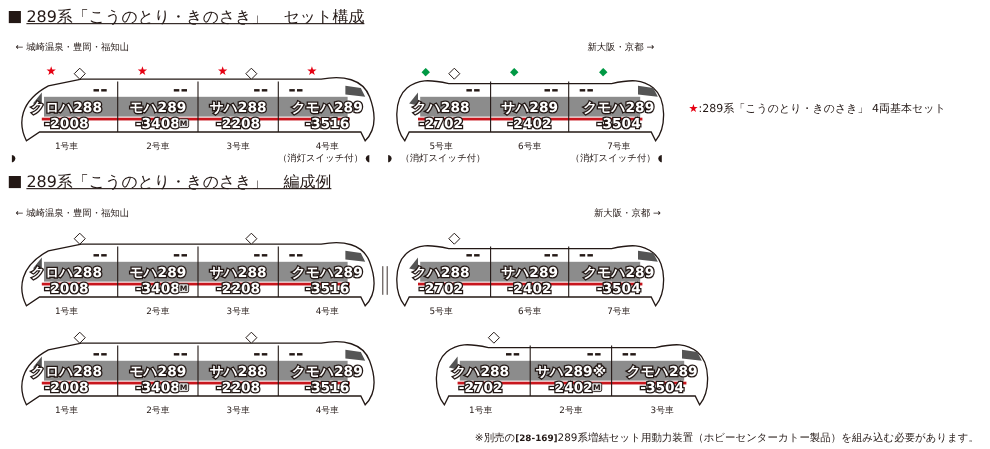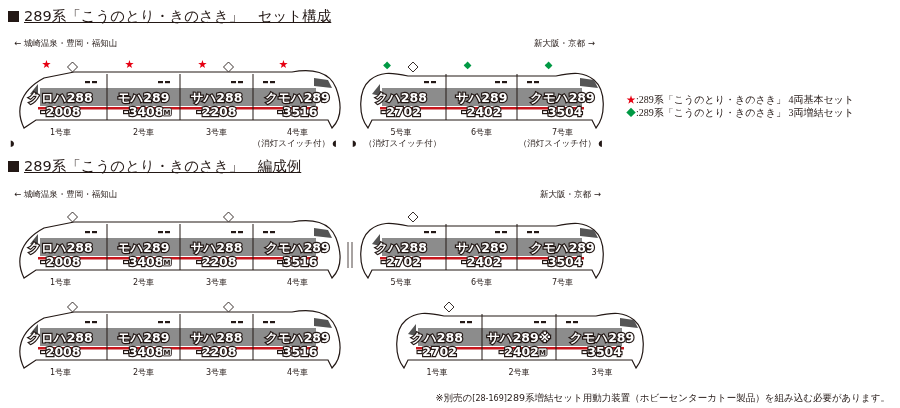--- a/index.html
+++ b/index.html
@@ -1,41 +1,40 @@
 <!DOCTYPE html>
 <html><head>
 <meta charset="utf-8">
 <style>
   html,body{margin:0;padding:0;background:#fff;}
   body{width:900px;height:408px;position:relative;overflow:hidden;font-family:"DejaVu Sans",sans-serif;color:#231815;}
   .heading{position:absolute;left:8px;font-size:14.5px;line-height:16px;white-space:nowrap;text-decoration:underline;}
   .heading .sq{display:inline-block;width:11px;height:11px;background:#231815;margin-right:5px;vertical-align:-1px;}
   .dir{position:absolute;font-size:8.5px;white-space:nowrap;line-height:10px;}
-  .legend{position:absolute;left:626px;top:93px;font-size:10px;line-height:13px;white-space:nowrap;font-family:Liberation Serif, serif;}
+  .legend{position:absolute;left:626px;top:93px;font-size:10px;line-height:13px;white-space:nowrap;}
   .legend .star{color:#e60012;}
   .legend .dia{color:#009944;}
   .note{position:absolute;right:10px;top:392px;font-size:9.5px;white-space:nowrap;}
-  .note .box{font-size:8px;font-weight:normal;margin-top:18px;}
+  .note .box{font-size:8px;font-weight:bold;margin-top:18px;}
   svg{position:absolute;left:0;top:0;overflow:visible;}
   .carlabel{font-family:"DejaVu Sans",sans-serif;font-weight:bold;fill:#fff;stroke:#231815;stroke-width:2.4px;paint-order:stroke;font-size:12.5px;}
   .carnum{font-family:"DejaVu Sans",sans-serif;font-size:8px;fill:#231815;}
   .lamptext{font-family:"DejaVu Sans",sans-serif;font-size:8.5px;fill:#231815;}
 </style>
 </head>
 <body>
 
 <div class="heading" style="top:8px;">
   <span class="sq"></span><span>289系「こうのとり・きのさき」　セット構成</span>
 </div>
 <div class="dir" style="left:14px;top:38px;">← 城崎温泉・豊岡・福知山</div>
 <div class="dir" style="left:534px;top:38px;">新大阪・京都 →</div>
 
 <div class="legend">
   <div><span class="star">★</span><span>:289系「こうのとり・きのさき」 4両基本セット</span></div>
-  <div><span class="dia">◆</span><span>:289系「こうのとり・きのさき」 3両増結セット</span></div>
 </div>
 
 <div class="heading" style="top:158px;">
   <span class="sq"></span><span>289系「こうのとり・きのさき」　編成例</span>
 </div>
 <div class="dir" style="left:14px;top:189px;">← 城崎温泉・豊岡・福知山</div>
 <div class="dir" style="left:540px;top:189px;">新大阪・京都 →</div>
 
 <div class="note">
   <span>※別売の</span><span class="box">[28-169]</span><span>289系増結セット用動力装置（ホビーセンターカトー製品）を組み込む必要があります。</span>

